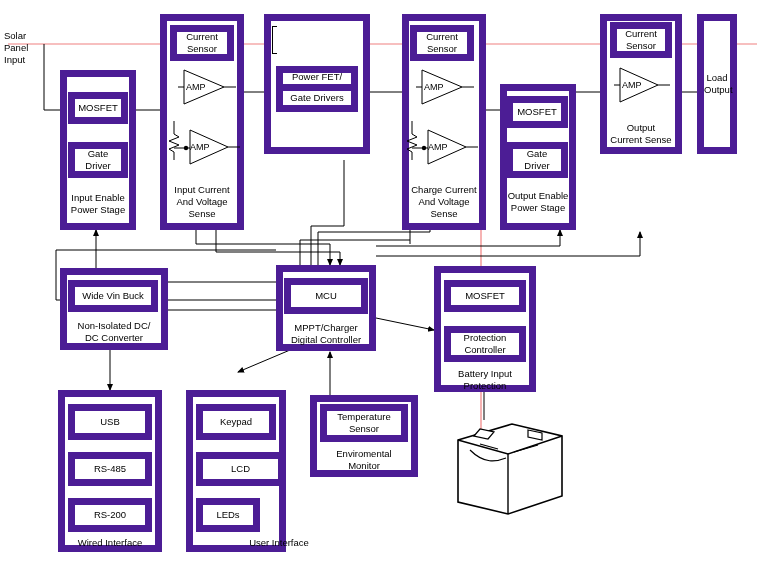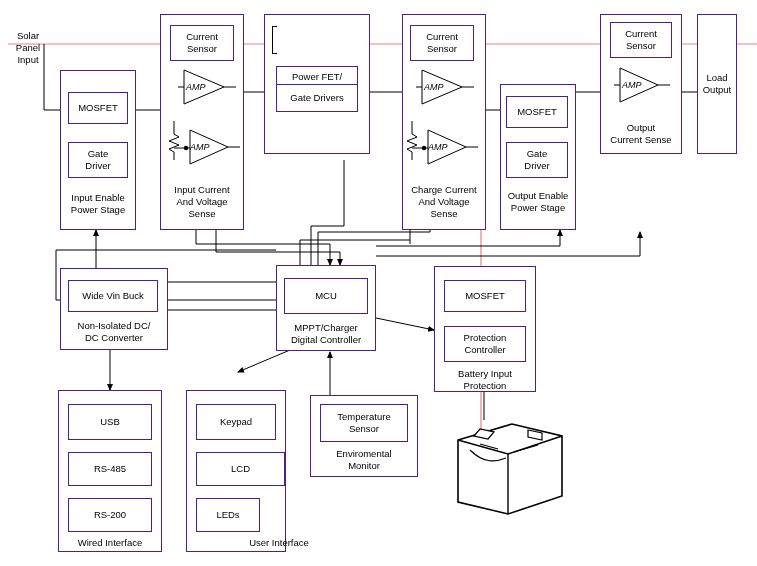--- a/index.html
+++ b/index.html
@@ -10,29 +10,28 @@
   #root {
     position: relative;
     width: 757px;
     height: 566px;
     font-family: "Liberation Sans", sans-serif;
     background: #ffffff;
     overflow: hidden;
   }
   .blk {
     position: absolute;
-    border: 1px solid #4c1d95;
+    border: 7px solid #4c1d95;
     background: #ffffff;
     box-sizing: border-box;
   }
   .lbl {
     position: absolute;
     font-size: 9.5px;
     color: #000000;
-    text-align: center;
     line-height: 12px;
     white-space: pre-line;
     box-sizing: border-box;
   }
   .inner-label {
     position: absolute;
     left: 0;
     right: 0;
     top: 50%;
     transform: translateY(-50%);
@@ -55,21 +54,20 @@
     left: 0;
     top: 0;
     width: 757px;
     height: 566px;
     pointer-events: none;
   }
   .amp-txt {
     position: absolute;
     font-size: 9px;
     color: #000;
-    font-style: italic;
   }
 </style>
 </head>
 <body>
 
 <div id="root">
 
   <svg class="wires" viewBox="0 0 757 566">
     <defs>
       <marker id="ah" markerWidth="7" markerHeight="7" refX="6" refY="3" orient="auto">

